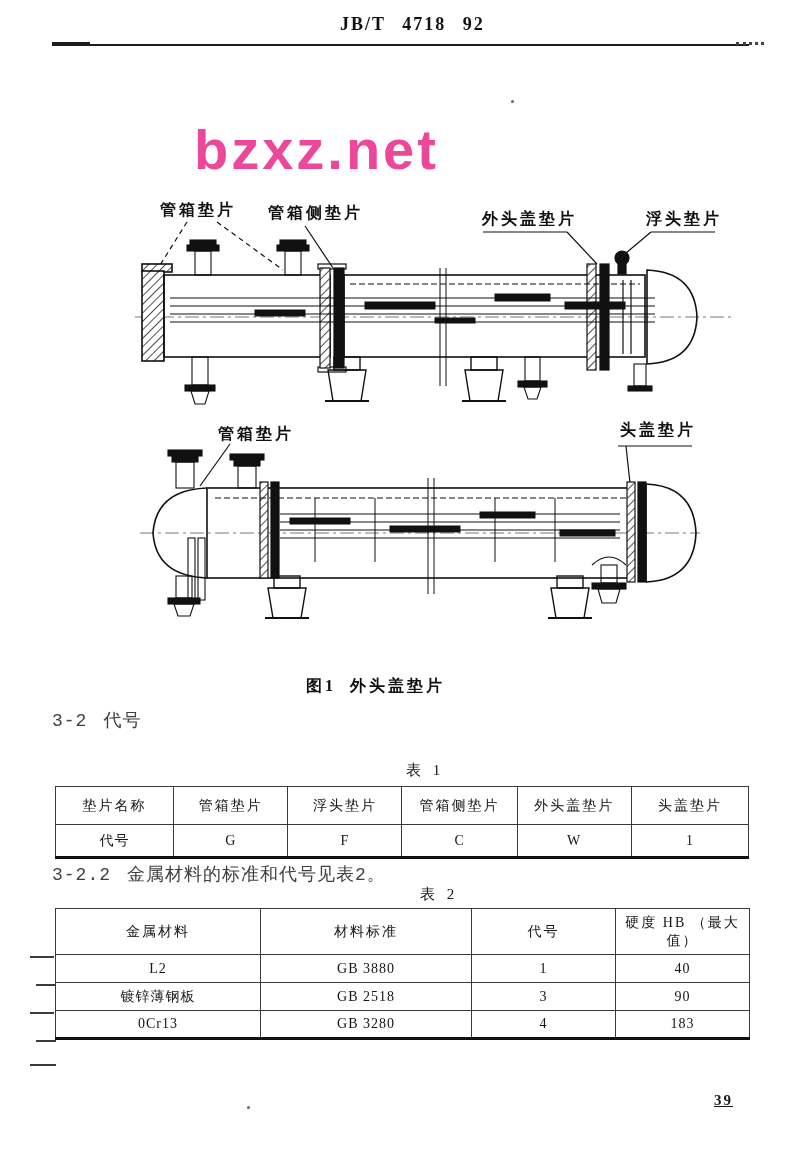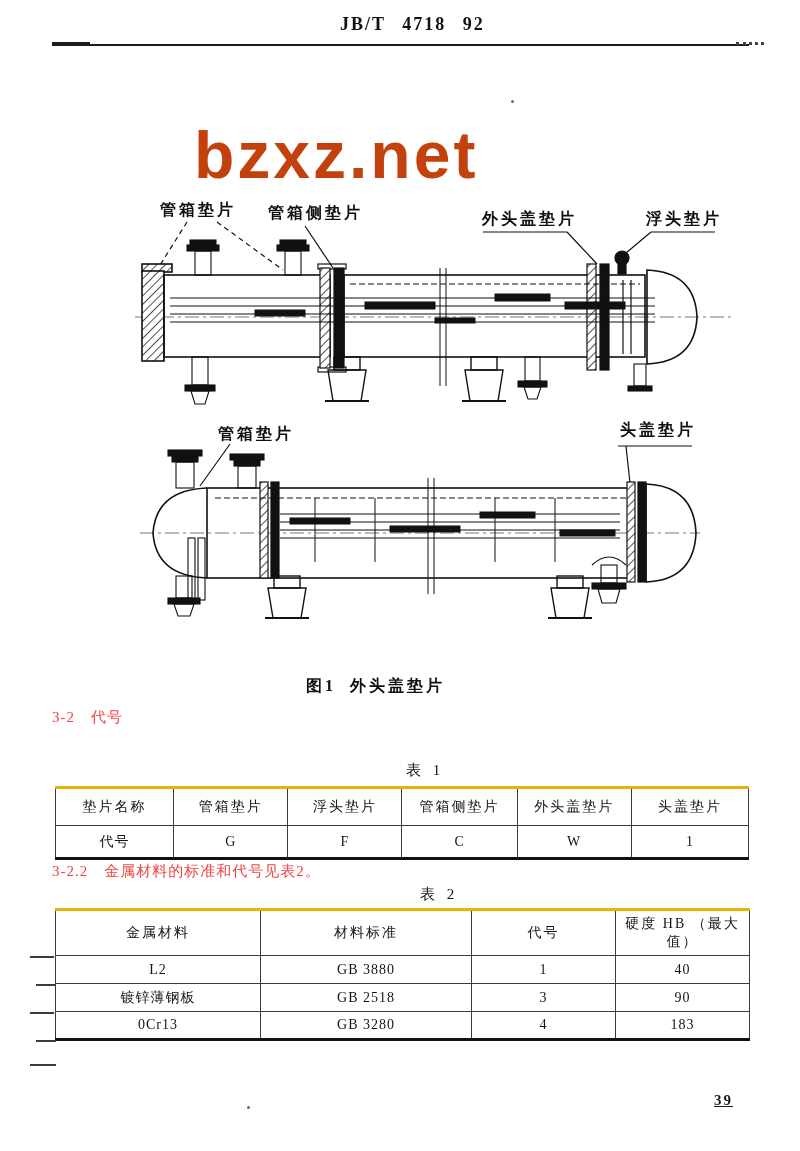--- a/index.html
+++ b/index.html
@@ -2,28 +2,28 @@
 <html><head>
 <meta charset="utf-8">
 <style>
   html,body{margin:0;padding:0;background:#ffffff;}
   #page{position:relative;width:800px;height:1151px;background:#ffffff;overflow:hidden;
         font-family:"Liberation Serif","DejaVu Serif",serif;color:#161616;}
   .abs{position:absolute;}
   .doc-head{font-size:18px;font-weight:bold;letter-spacing:2px;word-spacing:10px;color:#111;}
   .rule{background:#1c1c1c;}
   .watermark{font-family:"Liberation Sans","DejaVu Sans",sans-serif;font-weight:700;
-             font-size:66px;color:#c2410c;letter-spacing:3px;line-height:1;}
+             font-size:56px;color:#ec4899;letter-spacing:3px;line-height:1;}
   .dlabel{font-size:16px;letter-spacing:3px;font-weight:bold;color:#101010;white-space:nowrap;}
   .caption{font-size:16px;font-weight:bold;letter-spacing:3px;white-space:pre;color:#101010;}
-  .sec{font-size:15px;color:#ef4444;letter-spacing:1px;white-space:nowrap;}
+  .sec{font-size:18px;color:#404040;letter-spacing:1px;white-space:nowrap;font-family:Liberation Mono, monospace;}
   .sec .num{margin-right:16px;}
   .tbl-title{font-size:15px;color:#141414;letter-spacing:4px;}
   table{border-collapse:collapse;table-layout:fixed;}
-  .dtable{border-top:3px solid #eab308;border-bottom:3px solid #111;}
+  .dtable{border-top:1px solid #eab308;border-bottom:3px solid #111;}
   .dtable td{border:1px solid #3a3a3a;text-align:center;vertical-align:middle;
              font-size:14px;color:#141414;letter-spacing:1px;padding:0;}
   .dtable tr.hdr td{letter-spacing:2px;}
   .t1 td.dash-l{border-left:1px dashed #555;}
   .speck{background:#666;border-radius:50%;}
   .artifact{background:#3c3c3c;}
   .pageno{font-size:15px;font-weight:bold;letter-spacing:2px;color:#1a1a1a;text-decoration:underline;}
   svg{display:block;}
 </style>
 </head>

